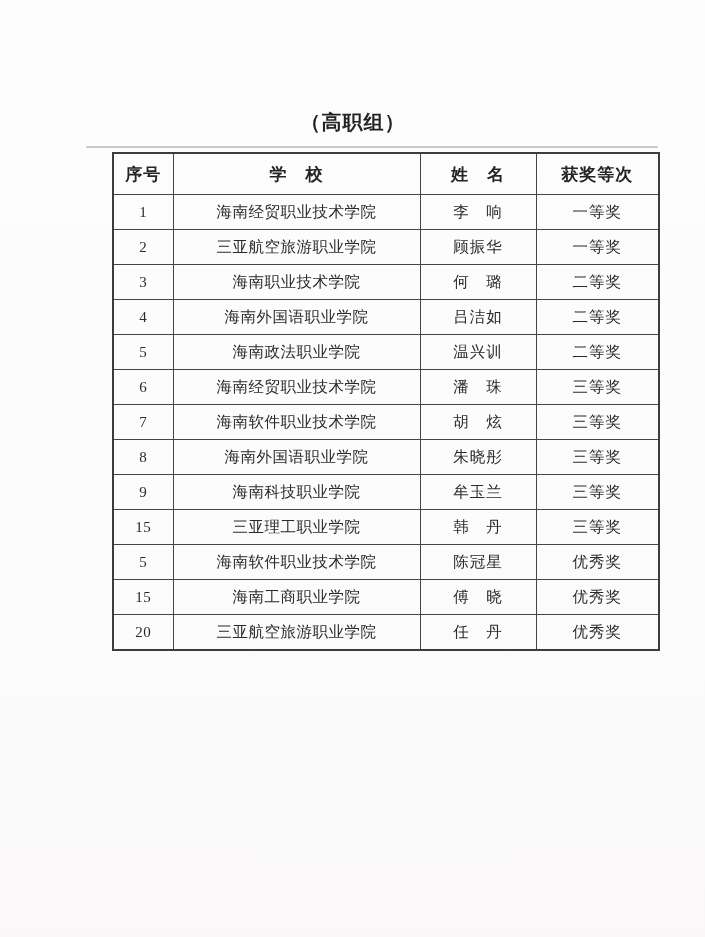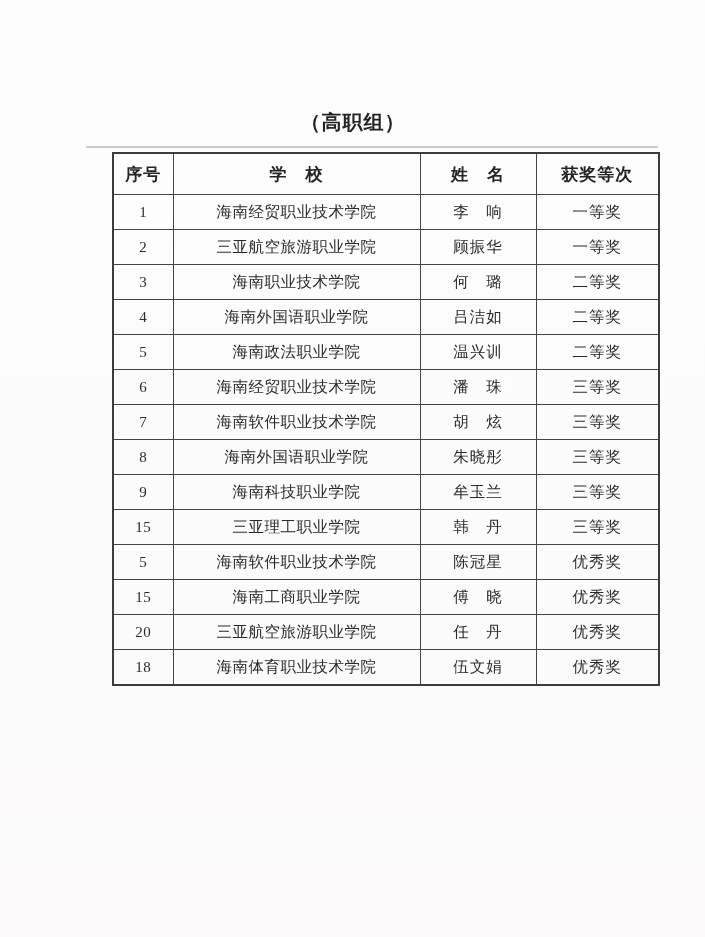--- a/index.html
+++ b/index.html
@@ -207,24 +207,18 @@
   </tr>
 
   <tr>
     <td class="col-no">20</td>
     <td class="col-school">三亚航空旅游职业学院</td>
     <td class="col-name">任　丹</td>
     <td class="col-award">优秀奖</td>
   </tr>
 
 
-  <tr>
-    <td class="col-no">18</td>
-    <td class="col-school">海南体育职业技术学院</td>
-    <td class="col-name">伍文娟</td>
-    <td class="col-award">优秀奖</td>
-  </tr>
 
 </tbody>
     </table>
   </div>
 
 </div>
 
 </body></html>

